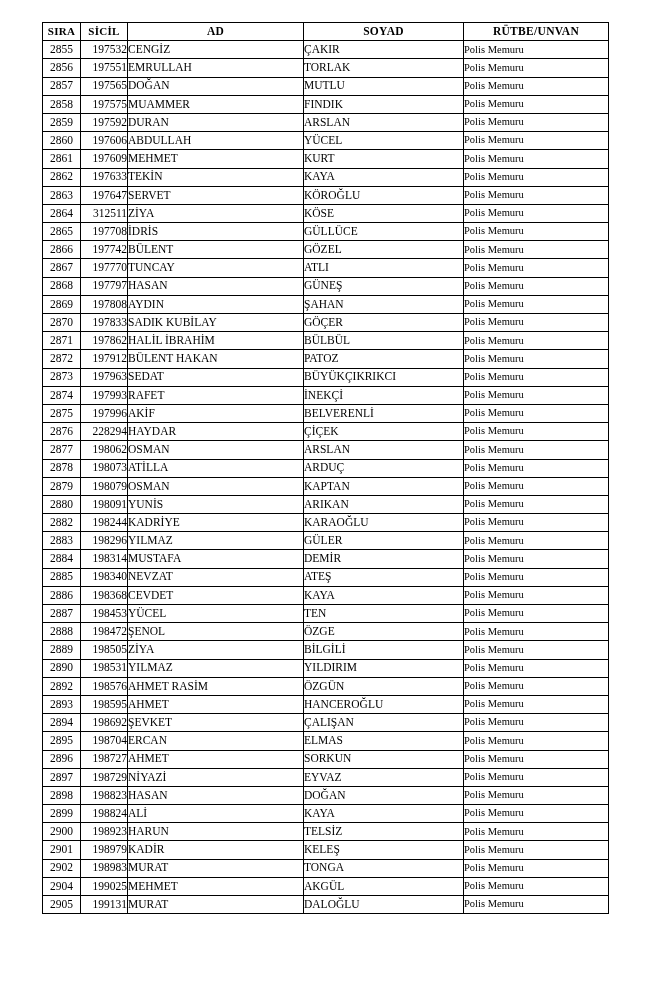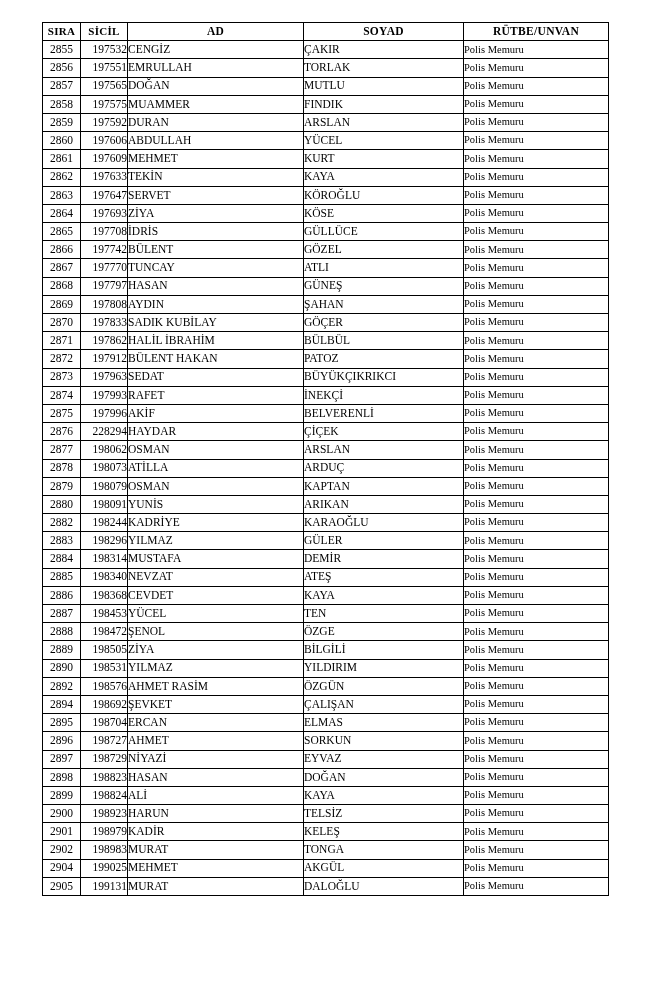--- a/index.html
+++ b/index.html
@@ -161,21 +161,21 @@
         </tr>
         <tr>
           <td class="cell-sira">2863</td>
           <td class="cell-sicil">197647</td>
           <td class="cell-ad">SERVET</td>
           <td class="cell-soyad">KÖROĞLU</td>
           <td class="cell-rutbe">Polis Memuru</td>
         </tr>
         <tr>
           <td class="cell-sira">2864</td>
-          <td class="cell-sicil">197693</td>
+          <td class="cell-sicil">312511</td>
           <td class="cell-ad">ZİYA</td>
           <td class="cell-soyad">KÖSE</td>
           <td class="cell-rutbe">Polis Memuru</td>
         </tr>
         <tr>
           <td class="cell-sira">2865</td>
           <td class="cell-sicil">197708</td>
           <td class="cell-ad">İDRİS</td>
           <td class="cell-soyad">GÜLLÜCE</td>
           <td class="cell-rutbe">Polis Memuru</td>
@@ -346,20 +346,27 @@
           <td class="cell-sicil">198531</td>
           <td class="cell-ad">YILMAZ</td>
           <td class="cell-soyad">YILDIRIM</td>
           <td class="cell-rutbe">Polis Memuru</td>
         </tr>
         <tr>
           <td class="cell-sira">2892</td>
           <td class="cell-sicil">198576</td>
           <td class="cell-ad">AHMET RASİM</td>
           <td class="cell-soyad">ÖZGÜN</td>
+          <td class="cell-rutbe">Polis Memuru</td>
+        </tr>
+        <tr>
+          <td class="cell-sira">2893</td>
+          <td class="cell-sicil">198595</td>
+          <td class="cell-ad">AHMET</td>
+          <td class="cell-soyad">HANCEROĞLU</td>
           <td class="cell-rutbe">Polis Memuru</td>
         </tr>
         <tr>
           <td class="cell-sira">2894</td>
           <td class="cell-sicil">198692</td>
           <td class="cell-ad">ŞEVKET</td>
           <td class="cell-soyad">ÇALIŞAN</td>
           <td class="cell-rutbe">Polis Memuru</td>
         </tr>
         <tr>

